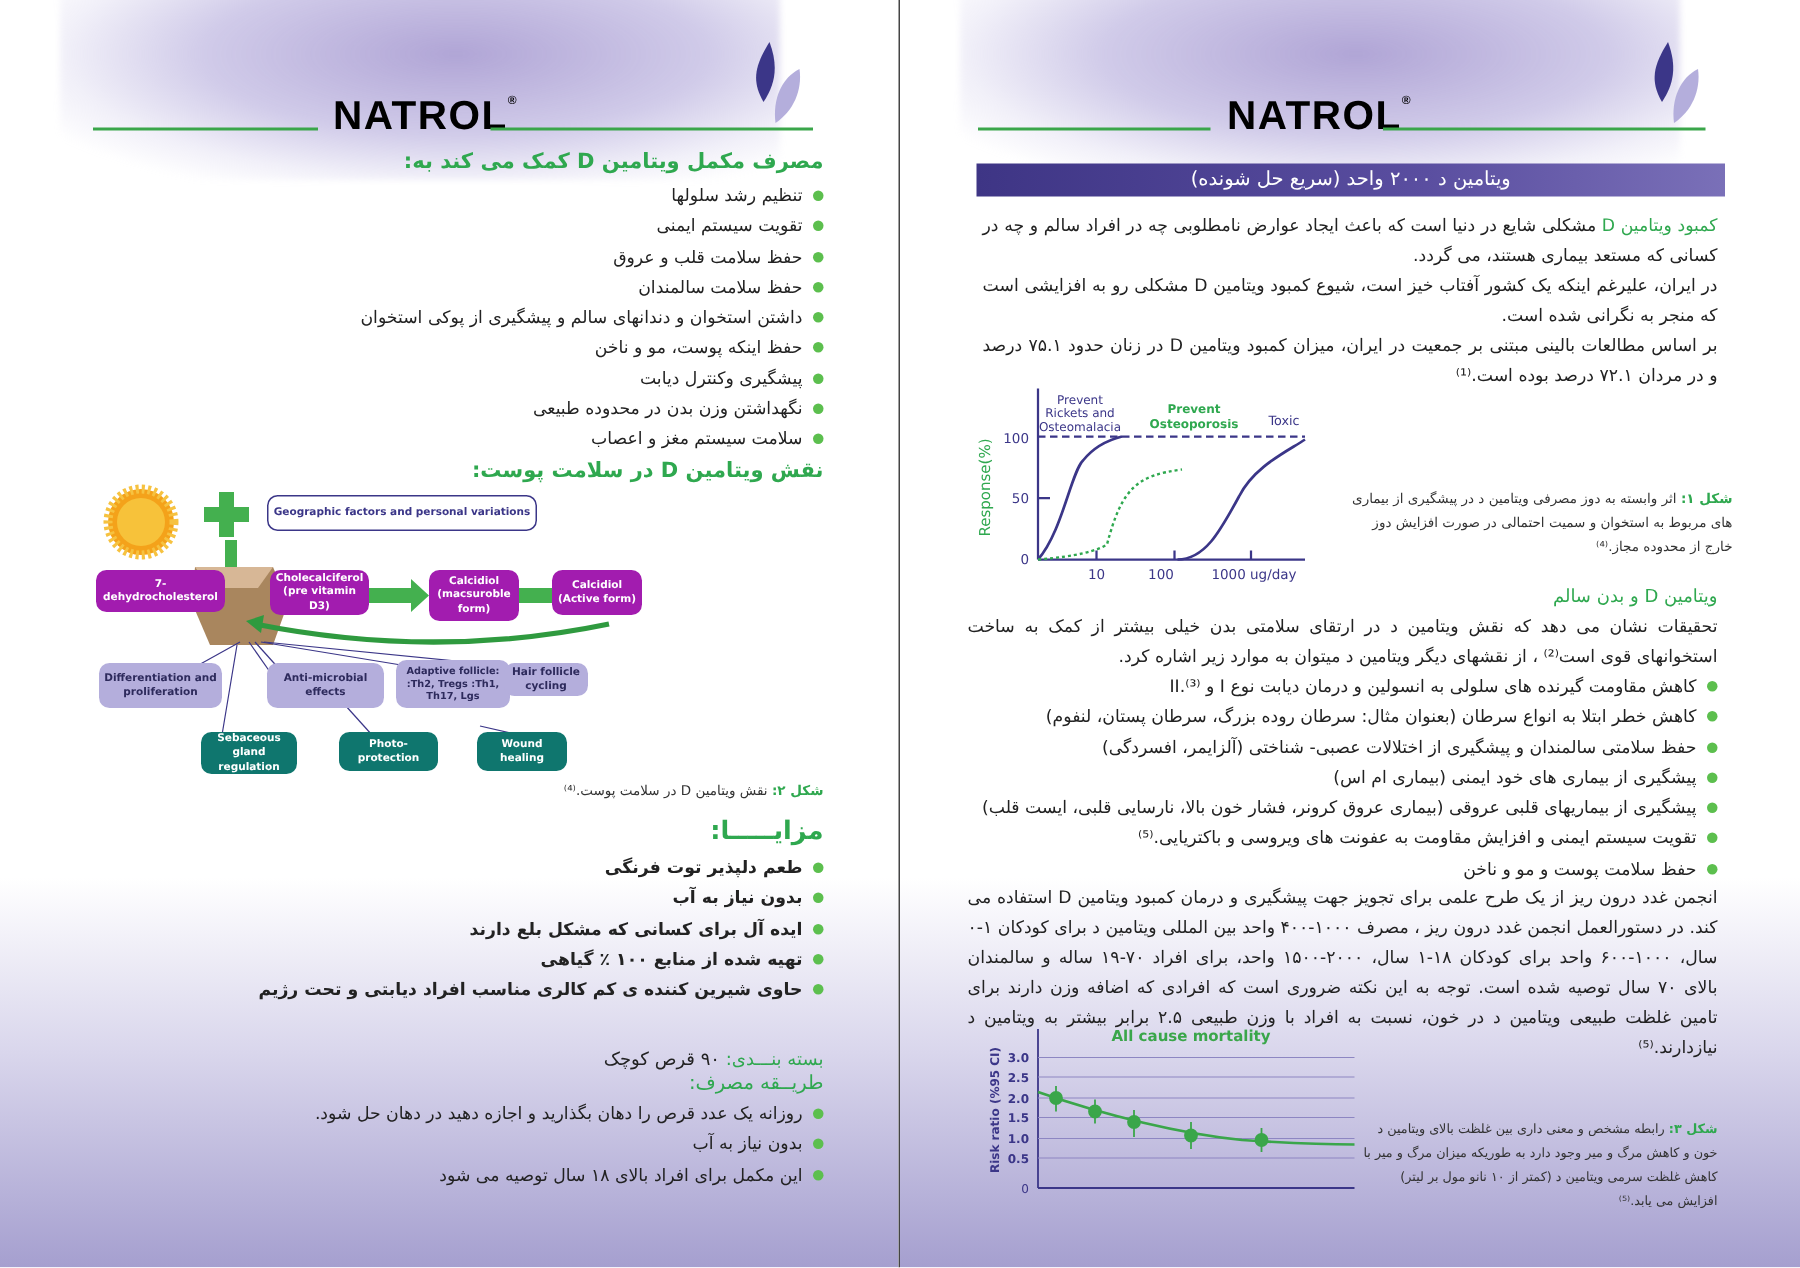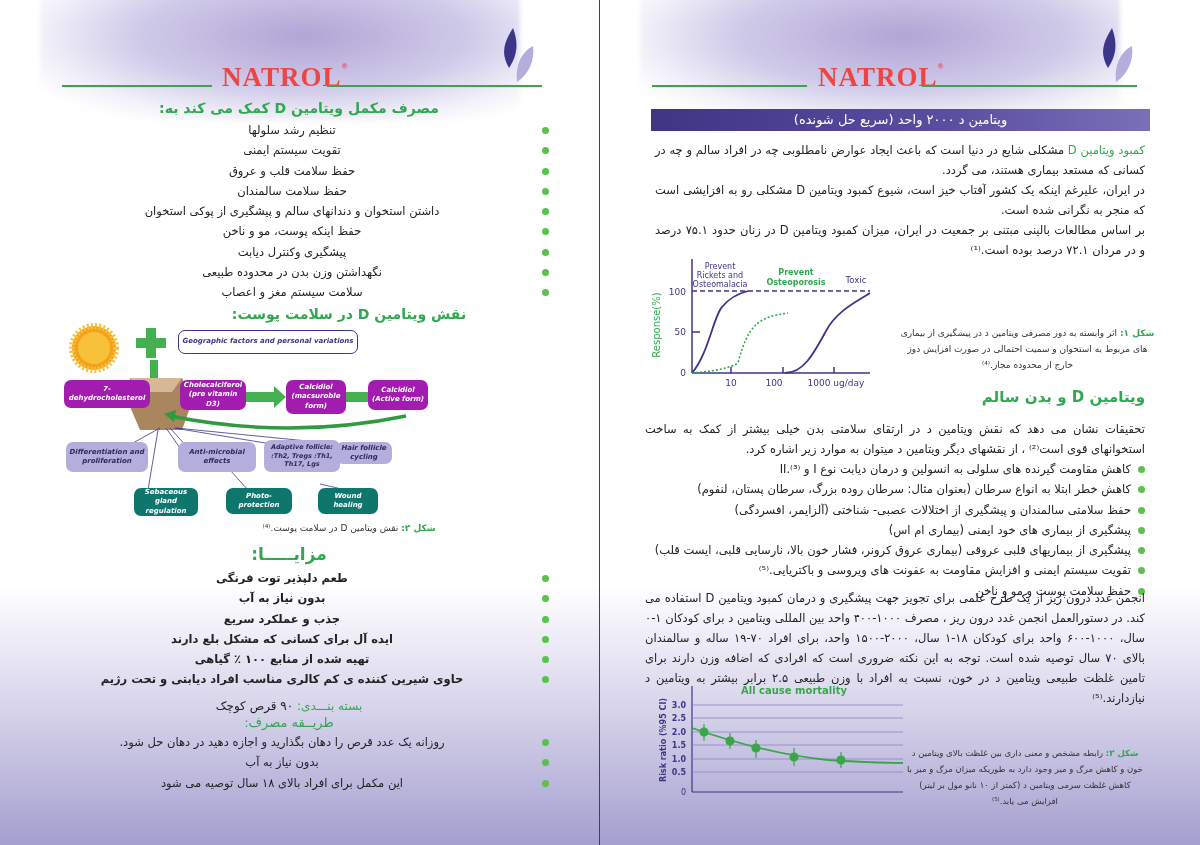--- a/index.html
+++ b/index.html
@@ -8,32 +8,32 @@
   .page { position: absolute; top: 0; height: 845px; width: 600px; overflow: hidden; background: #fff; }
   .page.left { left: 0; border-right: 1px solid #444; }
   .page.right { left: 600px; }
   .splash { position: absolute; top: -20px; left: 40px; width: 480px; height: 140px;
     background: radial-gradient(ellipse at 55% 40%, rgba(150,135,200,0.75) 0%, rgba(170,160,215,0.55) 45%, rgba(200,195,230,0.25) 70%, rgba(255,255,255,0) 85%);
     filter: blur(2px); }
   .bottom-fade { position: absolute; left: 0; right: 0; bottom: 0; height: 260px;
     background: linear-gradient(to bottom, rgba(255,255,255,0) 0%, #d9d6ec 45%, #a59fcf 100%); }
   .logo-row { position: absolute; top: 60px; left: 62px; width: 480px; height: 40px; }
   .logo-line { position: absolute; top: 25px; height: 1.5px; background: #3aa64a; }
-  .logo-text { position: absolute; left: 160px; top: 2px; font-family: Liberation Serif, serif; font-size: 27px; letter-spacing: 1px; color: #ef4444; font-weight: bold; }
+  .logo-text { position: absolute; left: 160px; top: 2px; font-family: Liberation Sans, sans-serif; font-size: 27px; letter-spacing: 1px; color: #000000; font-weight: bold; }
   .logo-text .reg { font-size: 8px; vertical-align: top; }
   .leaf { position: absolute; right: 64px; top: 28px; width: 40px; height: 60px; }
-  .content { position: absolute; direction: rtl; text-align: center; }
+  .content { position: absolute; direction: rtl; text-align: right; }
   h2.green { color: #2fa84f; font-size: 14px; font-weight: bold; margin-bottom: 4px; }
   ul.bullets { list-style: none; }
   ul.bullets li { font-size: 11.5px; line-height: 20.3px; position: relative; padding-right: 14px; }
   ul.bullets li::before { content: ""; position: absolute; right: 0; top: 7px; width: 7px; height: 7px; border-radius: 50%; background: #5cbf4e; }
   .bold-list li { font-weight: bold; font-size: 13.5px; line-height: 20.5px; }
   .bold-list li::before { top: 7px; }
   .diagram { position: absolute; left: 50px; top: 320px; width: 400px; height: 200px; }
-  .dbox { position: absolute; border-radius: 7px; font-size: 7px; font-weight: bold; text-align: center; display: flex; align-items: center; justify-content: center; line-height: 1.3; padding: 2px; font-style: italic; }
+  .dbox { position: absolute; border-radius: 7px; font-size: 7px; font-weight: bold; text-align: center; display: flex; align-items: center; justify-content: center; line-height: 1.3; padding: 2px; }
   .orange { background: #a21caf; color: #fff; }
   .lav { background: #b4aedc; color: #2d2a5c; }
   .gbox { background: #0f766e; color: #fff; }
   .geo { background: #fff; border: 1.5px solid #3b3688; color: #3b3688; }
   .caption { font-size: 9px; color: #333; }
   .caption b { color: #2fa84f; }
   .title-bar { position: absolute; left: 51px; top: 109px; width: 499px; height: 22px; background: linear-gradient(to right, #3e3585, #5a4ea0 60%, #7a70b8); color: #fff; font-size: 13px; text-align: center; line-height: 22px; direction: rtl; }
   .para { font-size: 11.5px; line-height: 20px; text-align: justify; }
   .para .g { color: #2fa84f; }
   .chart-box { position: absolute; }
@@ -124,21 +124,20 @@
   <div class="content caption" style="top:523px;right:50px;width:400px">
     <b>شکل ۲:</b>
     <span>نقش ویتامین D در سلامت پوست.⁽⁴⁾</span>
   </div>
 
   <div class="content" style="top:544px;right:50px;width:520px">
     <h2 class="green" style="font-size:17px">مزایـــــا:</h2>
     <ul class="bullets bold-list">
       <li>طعم دلپذیر توت فرنگی</li>
       <li>بدون نیاز به آب</li>
-      <li>جذب و عملکرد سریع</li>
       <li>ایده آل برای کسانی که مشکل بلع دارند</li>
       <li>تهیه شده از منابع ۱۰۰ ٪ گیاهی</li>
       <li>حاوی شیرین کننده ی کم کالری مناسب افراد دیابتی و تحت رژیم</li>
     </ul>
   </div>
 
   <div class="content" style="top:697px;right:50px;width:520px">
     <div style="font-size:12px;line-height:18px">
       <span style="color:#2fa84f">بسته بنـــدی:</span>
       <span>۹۰ قرص کوچک</span>
@@ -200,21 +199,21 @@
       <text x="148" y="30" font-size="8" font-weight="bold" text-anchor="middle" fill="#2fa84f">Osteoporosis</text>
       <text x="208" y="28" font-size="8.5" text-anchor="middle" fill="#3b3688">Toxic</text>
     </svg>
   </div>
   <div class="content caption" style="top:325px;right:45px;width:255px;line-height:16px">
     <b>شکل ۱:</b>
     <span>اثر وابسته به دوز مصرفی ویتامین د در پیشگیری از بیماری های مربوط به استخوان و سمیت احتمالی در صورت افزایش دوز خارج از محدوده مجاز.⁽⁴⁾</span>
   </div>
 
   <div class="content para" style="top:387px;right:55px;width:500px">
-    <h2 class="green" style="font-weight:bold;font-size:15px;margin-bottom:12px">ویتامین D و بدن سالم</h2>
+    <h2 class="green" style="font-weight:normal;font-size:12px;margin-bottom:0">ویتامین D و بدن سالم</h2>
     <p>تحقیقات نشان می دهد که نقش ویتامین د در ارتقای سلامتی بدن خیلی بیشتر از کمک به ساخت استخوانهای قوی است⁽²⁾ ، از نقشهای دیگر ویتامین د میتوان به موارد زیر اشاره کرد.</p>
     <ul class="bullets" style="padding-right:0">
       <li>کاهش مقاومت گیرنده های سلولی به انسولین و درمان دیابت نوع I و II.⁽³⁾</li>
       <li>کاهش خطر ابتلا به  انواع سرطان (بعنوان مثال: سرطان روده بزرگ، سرطان پستان، لنفوم)</li>
       <li>حفظ سلامتی سالمندان و پیشگیری از اختلالات عصبی- شناختی (آلزایمر، افسردگی)</li>
       <li>پیشگیری از بیماری های خود ایمنی (بیماری ام اس)</li>
       <li>پیشگیری از بیماریهای قلبی عروقی (بیماری عروق کرونر، فشار خون بالا، نارسایی قلبی، ایست قلب)</li>
       <li>تقویت سیستم ایمنی و افزایش مقاومت به عفونت های ویروسی و باکتریایی.⁽⁵⁾</li>
       <li>حفظ سلامت پوست و مو و ناخن</li>
     </ul>

